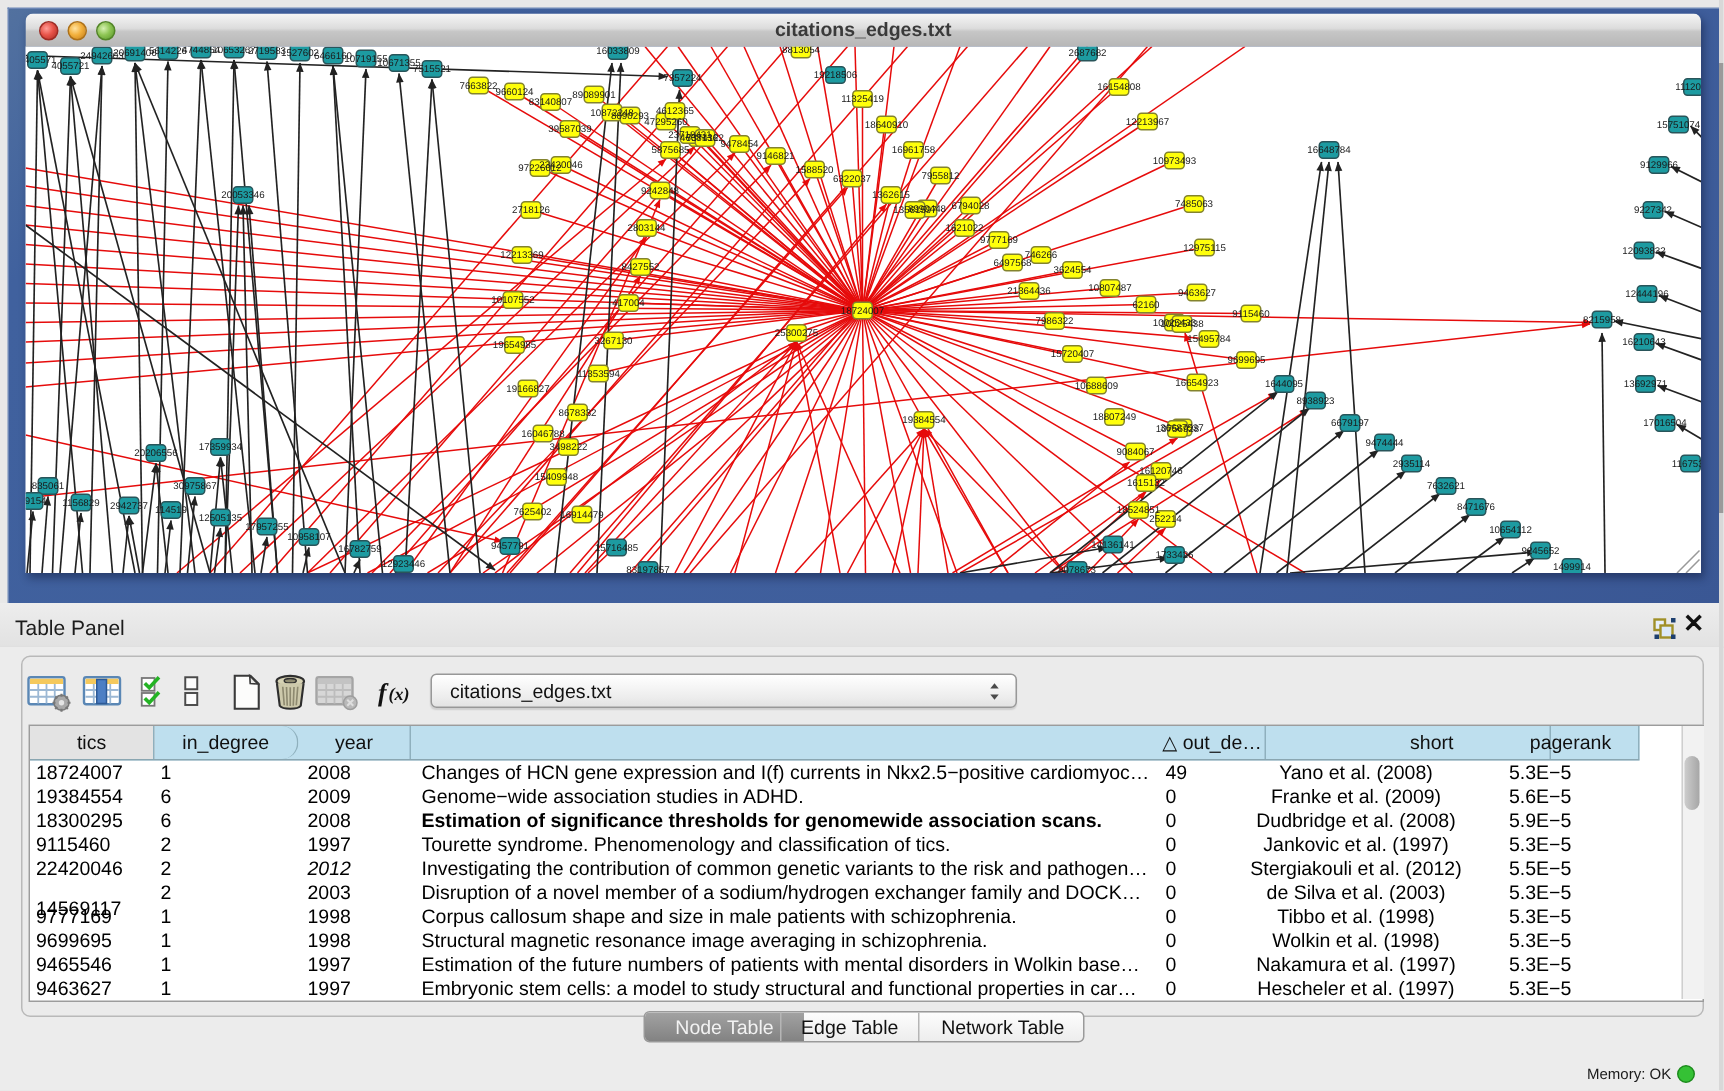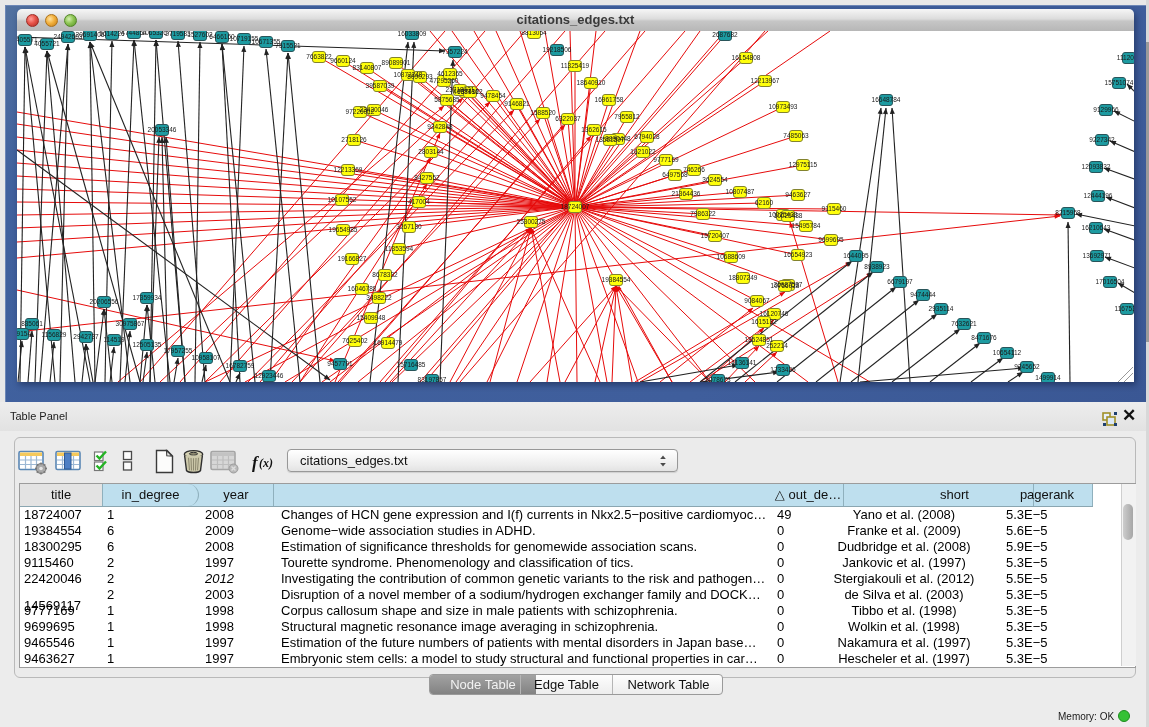--- a/index.html
+++ b/index.html
@@ -527,21 +527,21 @@
         <text x="834" y="211" font-size="6.5" text-anchor="middle" fill="#1a1a1a" font-family="Liberation Sans, sans-serif">9115460</text>
         <text x="798" y="257" font-size="6.5" text-anchor="middle" fill="#1a1a1a" font-family="Liberation Sans, sans-serif">16654923</text>
         <text x="831" y="242" font-size="6.5" text-anchor="middle" fill="#1a1a1a" font-family="Liberation Sans, sans-serif">9699695</text>
         <text x="785" y="288" font-size="6.5" text-anchor="middle" fill="#1a1a1a" font-family="Liberation Sans, sans-serif">10756928</text>
       </g>
       <path d="M1133 367 L1118 382 M1133 373 L1124 382" stroke="#999" stroke-width="1" fill="none"></path>
     </svg>
   </div>
 
   <div class="abs" style="left:0;top:402px;width:1149px;height:29px;background:linear-gradient(#ededed,#e2e2e2);border-bottom:1px solid #c4c4c4;">
-    <div class="abs" style="left:10px;top:8px;font-size:11px;color:#1c1c1c;">Table Panel</div>
+    <div class="abs" style="left:10px;top:8px;font-size:14px;color:#1c1c1c;">Table Panel</div>
 
     <div class="abs" style="left:1102px;top:9px;width:16px;height:16px;">
       <svg width="16" height="16" viewBox="0 0 16 16">
         <rect x="1" y="2" width="7" height="7" fill="#e8f0fa" stroke="#a09028" stroke-width="1.6"></rect>
         <rect x="5" y="6" width="8" height="8" fill="#dce9f8" stroke="#a09028" stroke-width="1.6"></rect>
         <rect x="12" y="1" width="3" height="3" fill="#1d3f6e"></rect>
         <rect x="1" y="12" width="3" height="3" fill="#1d3f6e"></rect>
         <rect x="12" y="12" width="3" height="3" fill="#1d3f6e"></rect>
       </svg>
     </div>
@@ -612,21 +612,21 @@
     <div class="abs" style="left:12px;top:3px;font-size:13px;color:#111;">citations_edges.txt</div>
     <svg class="abs" style="right:10px;top:5px;" width="8" height="12" viewBox="0 0 8 12">
       <path d="M4 0.5 L6.8 4 H1.2 z" fill="#4a4a4a"></path>
       <path d="M4 11.5 L6.8 8 H1.2 z" fill="#4a4a4a"></path>
     </svg>
   </div>
 
   <div class="abs" style="left:19px;top:483px;width:1117px;height:185px;background:#fff;border:1px solid #9c9c9c;box-sizing:border-box;">
 
     <div class="abs" style="left:0;top:0;width:1073px;height:22px;background:#bedfee;border-bottom:1px solid #8aa6b1;">
-      <div class="abs hc" style="left:0;width:83px;background:#e3e3e3;">title</div>
+      <div class="abs hc" style="left:0;width:83px;background:#e3e3e3;">tics</div>
       <div class="abs hc" style="left:83px;width:96px;border-radius:11px;">in_degree</div>
       <div class="abs hc" style="left:179px;width:75px;">year</div>
       <div class="abs hc" style="left:753px;width:71px;">△ out_de…</div>
       <div class="abs hc" style="left:856px;width:158px;">short</div>
       <div class="abs hc" style="left:982px;width:91px;">pagerank</div>
     </div>
 
     <div id="rows" class="abs" style="left:0;top:23px;width:1073px;height:160px;font-size:13px;color:#000;">
       <div style="position:relative;height:16px;line-height:16px;white-space:nowrap;">
         <span style="position:absolute;left:4px;">18724007</span>
@@ -643,21 +643,21 @@
         <span style="position:absolute;left:185px;">2009</span>
         <span style="position:absolute;left:261px;">Genome−wide association studies in ADHD.</span>
         <span style="position:absolute;left:757px;">0</span>
         <span style="position:absolute;left:805px;width:158px;text-align:center;">Franke et al. (2009)</span>
         <span style="position:absolute;left:986px;">5.6E−5</span>
       </div>
       <div style="position:relative;height:16px;line-height:16px;white-space:nowrap;">
         <span style="position:absolute;left:4px;">18300295</span>
         <span style="position:absolute;left:87px;">6</span>
         <span style="position:absolute;left:185px;">2008</span>
-        <span style="position:absolute;left:261px;">Estimation of significance thresholds for genomewide association scans.</span>
+        <span style="position:absolute;left:261px;font-weight:bold;">Estimation of significance thresholds for genomewide association scans.</span>
         <span style="position:absolute;left:757px;">0</span>
         <span style="position:absolute;left:805px;width:158px;text-align:center;">Dudbridge et al. (2008)</span>
         <span style="position:absolute;left:986px;">5.9E−5</span>
       </div>
       <div style="position:relative;height:16px;line-height:16px;white-space:nowrap;">
         <span style="position:absolute;left:4px;">9115460</span>
         <span style="position:absolute;left:87px;">2</span>
         <span style="position:absolute;left:185px;">1997</span>
         <span style="position:absolute;left:261px;">Tourette syndrome. Phenomenology and classification of tics.</span>
         <span style="position:absolute;left:757px;">0</span>
@@ -697,21 +697,21 @@
         <span style="position:absolute;left:185px;">1998</span>
         <span style="position:absolute;left:261px;">Structural magnetic resonance image averaging in schizophrenia.</span>
         <span style="position:absolute;left:757px;">0</span>
         <span style="position:absolute;left:805px;width:158px;text-align:center;">Wolkin et al. (1998)</span>
         <span style="position:absolute;left:986px;">5.3E−5</span>
       </div>
       <div style="position:relative;height:16px;line-height:16px;white-space:nowrap;">
         <span style="position:absolute;left:4px;">9465546</span>
         <span style="position:absolute;left:87px;">1</span>
         <span style="position:absolute;left:185px;">1997</span>
-        <span style="position:absolute;left:261px;">Estimation of the future numbers of patients with mental disorders in Japan base…</span>
+        <span style="position:absolute;left:261px;">Estimation of the future numbers of patients with mental disorders in Wolkin base…</span>
         <span style="position:absolute;left:757px;">0</span>
         <span style="position:absolute;left:805px;width:158px;text-align:center;">Nakamura et al. (1997)</span>
         <span style="position:absolute;left:986px;">5.3E−5</span>
       </div>
       <div style="position:relative;height:16px;line-height:16px;white-space:nowrap;">
         <span style="position:absolute;left:4px;">9463627</span>
         <span style="position:absolute;left:87px;">1</span>
         <span style="position:absolute;left:185px;">1997</span>
         <span style="position:absolute;left:261px;">Embryonic stem cells: a model to study structural and functional properties in car…</span>
         <span style="position:absolute;left:757px;">0</span>

